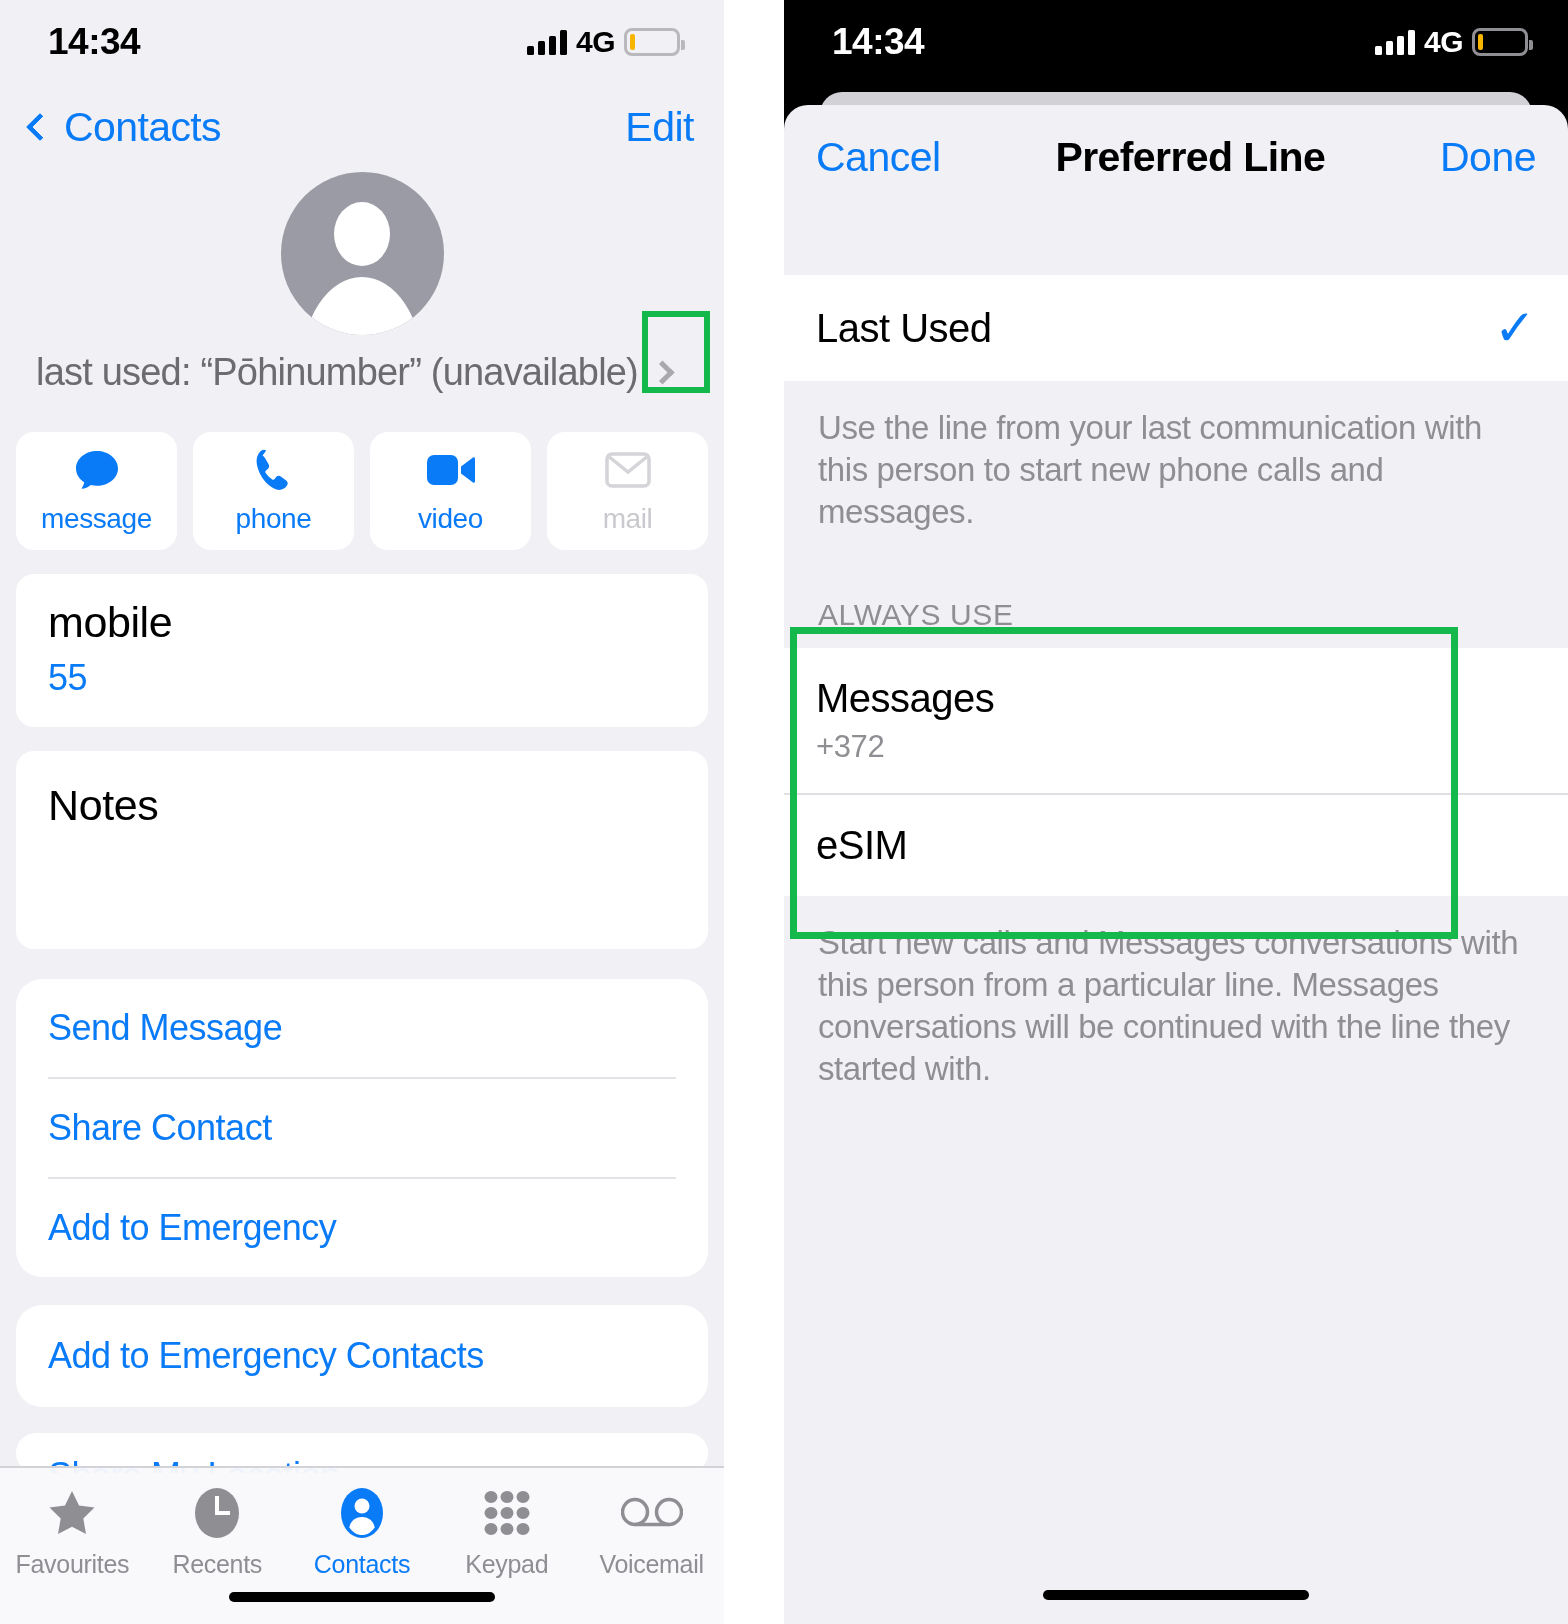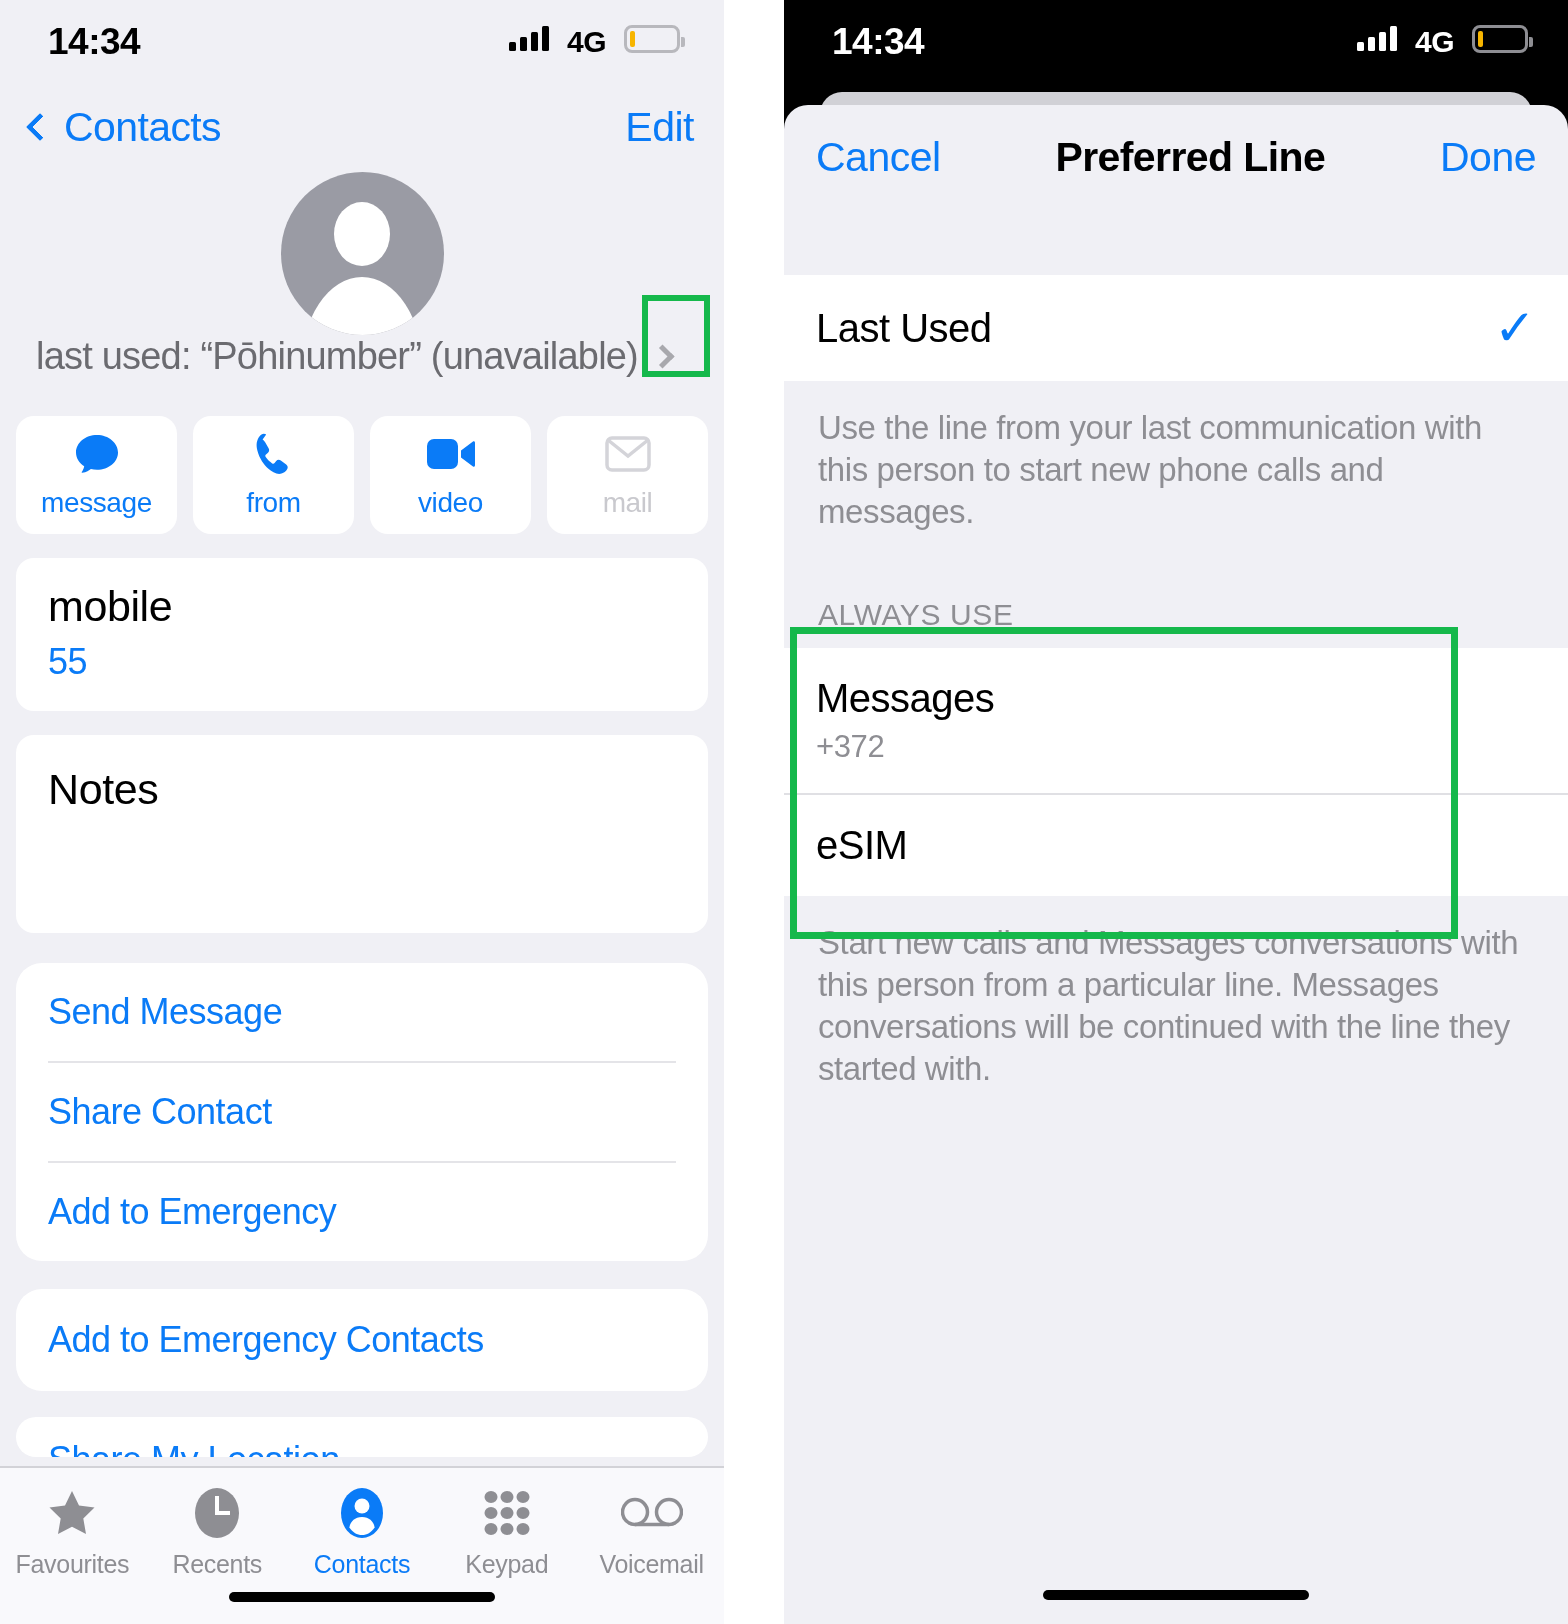--- a/index.html
+++ b/index.html
@@ -21,21 +21,21 @@
   }
   .gap { width: 60px; flex: 0 0 60px; background: #ffffff; }
 
   
   .statusbar {
     height: 84px;
     display: flex; align-items: center; justify-content: space-between;
     padding: 0 44px 0 48px;
   }
   .clock { font-size: 37px; font-weight: bold; letter-spacing: -.5px; color: #000; }
-  .status-right { display: flex; gap: 18px; }
+  .status-right { display: flex; align-items: center; gap: 9px; }
   .bars { display: flex; align-items: flex-end; gap: 4px; height: 26px; }
   .bars i { display:block; width: 7px; background: #000; border-radius: 1.5px; }
   .bars i:nth-child(1){ height: 9px; }
   .bars i:nth-child(2){ height: 14px; }
   .bars i:nth-child(3){ height: 19px; }
   .bars i:nth-child(4){ height: 25px; }
   .netlabel { font-size: 30px; font-weight: 600; color:#000; letter-spacing:-.5px; }
   .battery {
     width: 56px; height: 28px; border: 3px solid #b8b8bd; border-radius: 8px;
     position: relative; display: flex; align-items: center; padding: 3px;
@@ -70,21 +70,21 @@
     left: 53px; top: 30px;
   }
   .avatar .body {
     position:absolute; width: 122px; height: 92px; background:#fff; border-radius: 50% 50% 0 0 / 100% 100% 0 0;
     left: 20px; top: 105px;
   }
 
   
   .nameline {
     display:flex; align-items:center; justify-content:center;
-    margin-top: 0; position: relative; padding: 0 20px;
+    margin-top: 16px; position: relative; padding: 0 20px;
   }
   .lastused {
     font-size: 38px; color: #6b6b70; letter-spacing: -.8px; white-space: nowrap;
   }
   .hl-green {
     position:absolute; border: 6px solid #15b84b; background: transparent;
   }
   .hl-chevron { right: 14px; top: -40px; width: 68px; height: 82px; }
   .chev-right {
     width: 17px; height: 17px; border-right: 5px solid #a8a8ad; border-top: 5px solid #a8a8ad;
@@ -247,21 +247,21 @@
             </svg>
         </span>
         <span class="lbl">message</span>
       </div>
       <div class="act">
         <span class="ic">
           <svg width="40" height="44" viewBox="0 0 40 44">
               <path d="M12.2 2.4C9.8 1 7.2 2 5.6 4.2 3 7.7 1.6 12 3.5 19c2 7.6 6.4 13.6 10.6 17.6 3.6 3.4 8.6 5.9 12.6 5.2 3-.5 5.6-2.4 6.7-5 .7-1.7.2-3.2-1.2-4.3l-5.4-4c-1.6-1.2-3.4-1-4.6.5l-1.6 2c-.7.9-1.5 1-2.4.4-2.3-1.5-4.6-3.7-6.3-6.1-.8-1.2-.8-2 .1-2.8l2-1.8c1.3-1.2 1.5-2.8.6-4.4l-3.6-6.3c-.8-1.4-1.6-2.1-2.4-2.6z" fill="#0a7bf7"></path>
             </svg>
         </span>
-        <span class="lbl">from</span>
+        <span class="lbl">phone</span>
       </div>
       <div class="act">
         <span class="ic">
           <svg width="50" height="34" viewBox="0 0 50 34">
               <rect x="1" y="2" width="31" height="30" rx="7" fill="#0a7bf7"></rect>
               <path d="M35 13.5L47 4.5c1-.8 2 0 2 1.2v22.6c0 1.2-1 2-2 1.2l-12-9z" fill="#0a7bf7"></path>
             </svg>
         </span>
         <span class="lbl">video</span>
       </div>

